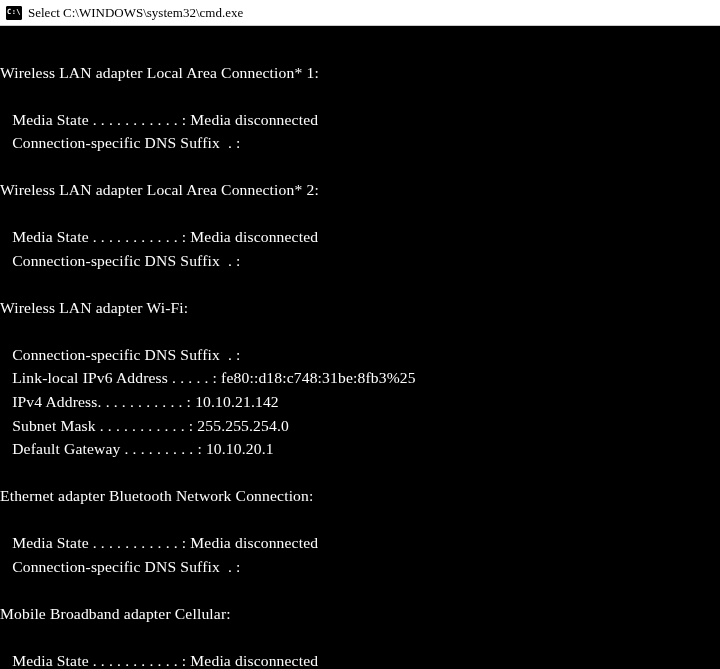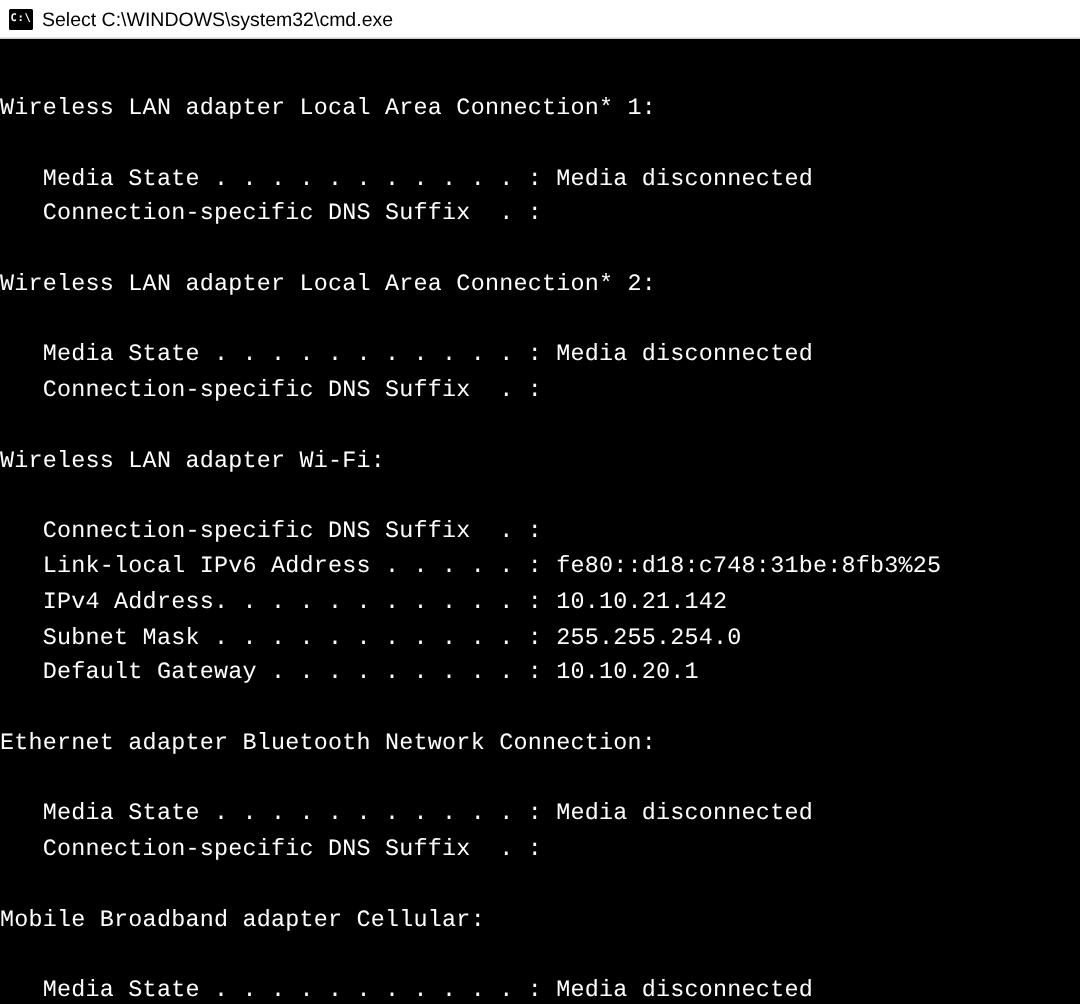--- a/index.html
+++ b/index.html
@@ -1,15 +1,15 @@
 <!DOCTYPE html>
 <html><head>
   <meta charset="utf-8">
   <style>
-    * { margin: 0; padding: 0; box-sizing: border-box; }
+    * { margin: 0; padding: 0; box-sizing: border-box; font-family: Liberation Serif, serif; }
     body {
       width: 720px;
       height: 669px;
       background: #000;
       font-family: Consolas, "Courier New", monospace;
       font-size: 15.6px;
       color: #fff;
       overflow: hidden;
     }
     .title-bar {

